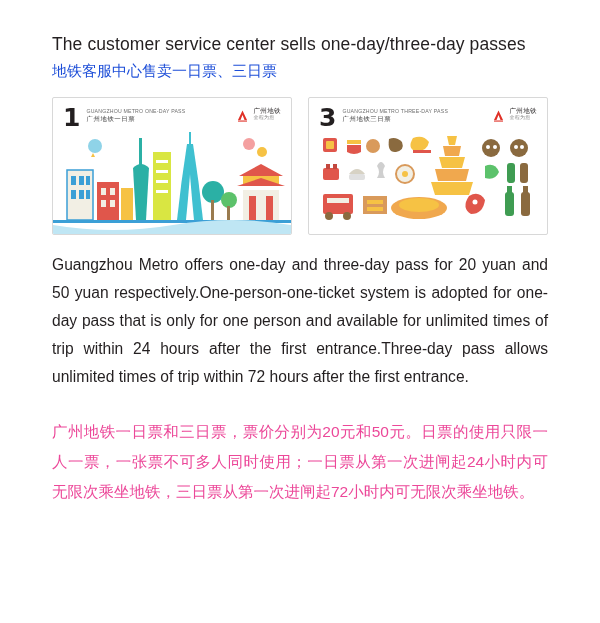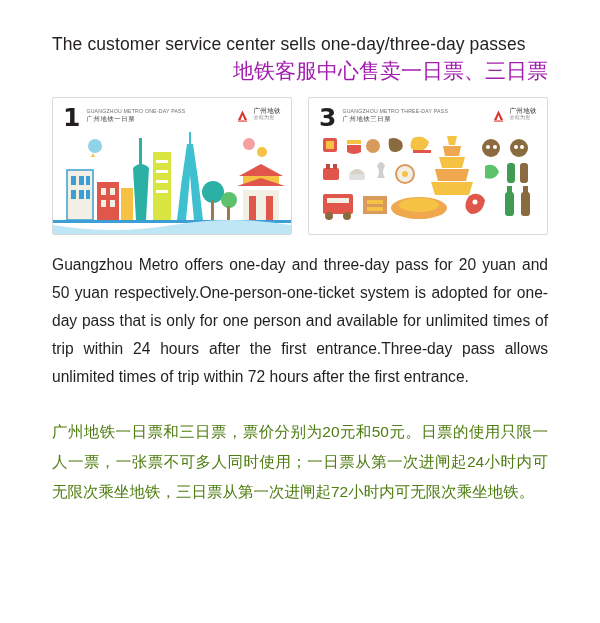--- a/index.html
+++ b/index.html
@@ -23,26 +23,25 @@
   }
   .title-en {
     font-size: 17.5px;
     line-height: 25px;
     letter-spacing: 0.1px;
     color: #231f20;
     margin: 0;
     font-weight: 400;
   }
   .title-cn {
-    font-size: 21px;
+    font-size: 15px;
     line-height: 24px;
     margin: 2px 0 0 0;
     font-weight: 400;
-    color: #a21caf;
-    text-align: right;
+    color: #1d4ed8;
   }
   .cards {
     display: flex;
     gap: 16px;
     margin-top: 14px;
   }
   .card {
     width: 240px;
     height: 138px;
     border: 1px solid #d8d8d8;
@@ -132,21 +131,21 @@
     text-align: justify;
     text-align-last: left;
     color: #231f20;
   }
   .body-cn {
     margin-top: 26px;
     font-size: 15.5px;
     line-height: 30px;
     text-align: justify;
     text-align-last: left;
-    color: #4d7c0f;
+    color: #ec4899;
   }
 </style>
 </head>
 <body>
 
 <div class="page">
 
   <h1 class="title-en">The customer service center sells one-day/three-day passes</h1>
   <div class="title-cn">地铁客服中心售卖一日票、三日票</div>
 

